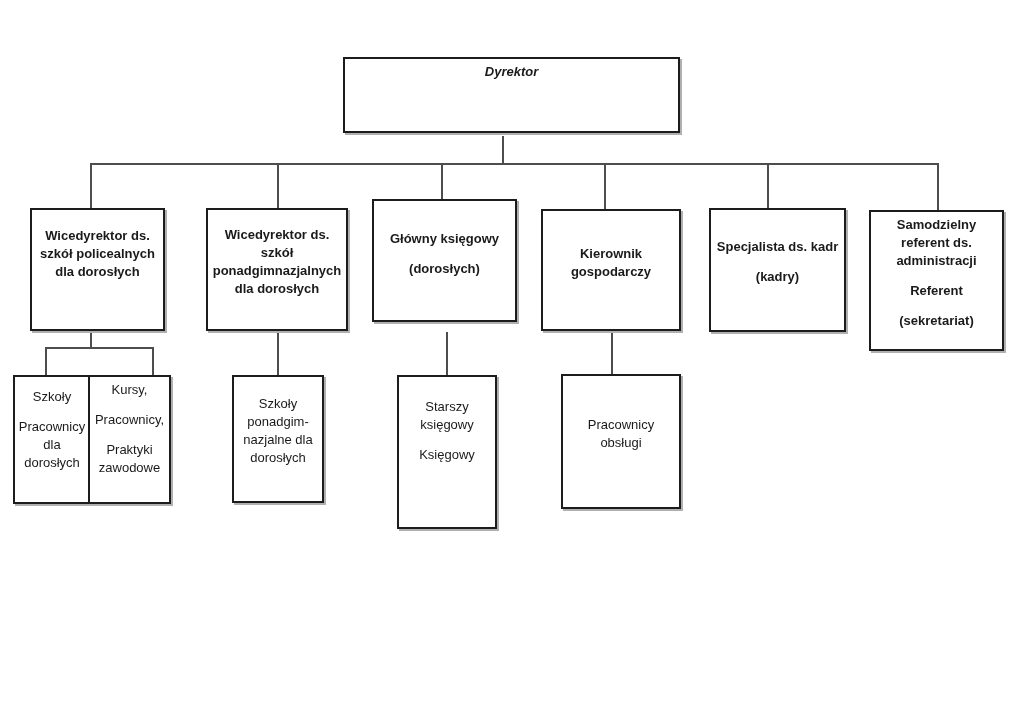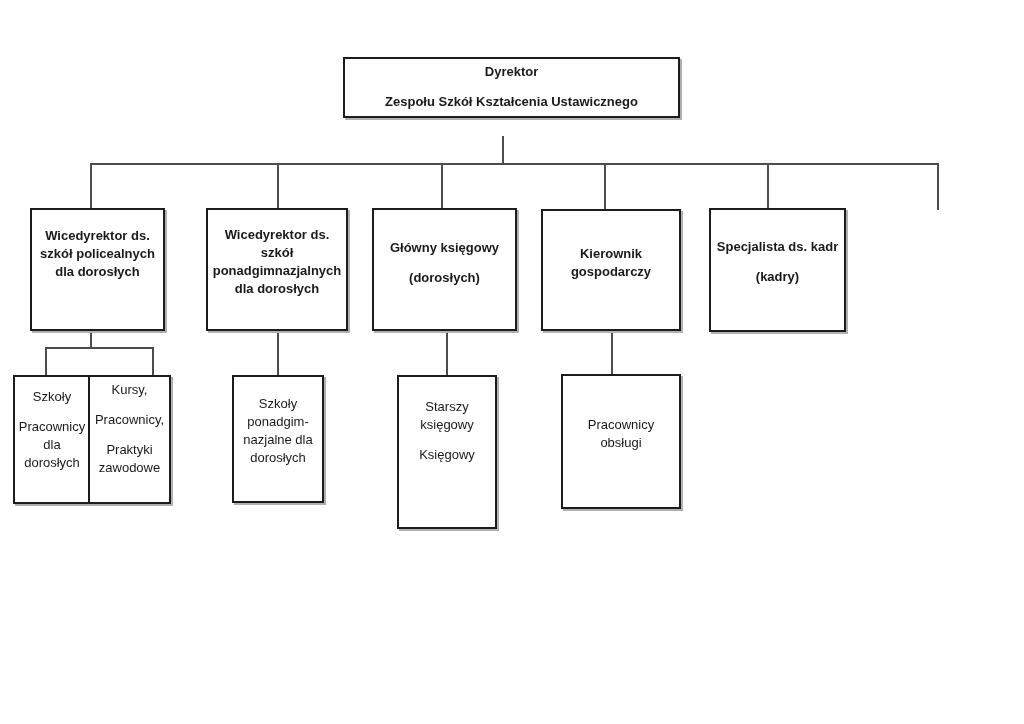--- a/index.html
+++ b/index.html
@@ -28,24 +28,24 @@
   }
   .box p:last-child { margin-bottom: 0; }
   .lvl1, .lvl2 { font-weight: bold; }
   .lvl3 { font-weight: normal; }
 
   .line { position: absolute; background: #4d4d4d; }
   .v { width: 1.5px; }
   .h { height: 1.5px; }
 
   
-  #n-root { left: 343px; top: 57px;  width: 337px; height: 61px;  padding-top: 4px; }
+  #n-root { left: 343px; top: 57px;  width: 337px; height: 76px;  padding-top: 4px; font-style: italic; }
   #n-b1   { left: 30px;  top: 208px; width: 135px; height: 123px; padding-top: 17px; }
   #n-b2   { left: 206px; top: 208px; width: 142px; height: 123px; padding-top: 16px; }
-  #n-b3   { left: 372px; top: 208px; width: 145px; height: 123px; padding-top: 29px; }
+  #n-b3   { left: 372px; top: 199px; width: 145px; height: 123px; padding-top: 29px; }
   #n-b4   { left: 541px; top: 209px; width: 140px; height: 122px; padding-top: 34px; }
   #n-b5   { left: 709px; top: 208px; width: 137px; height: 124px; padding-top: 28px; }
   #n-b6   { left: 869px; top: 210px; width: 135px; height: 141px; padding-top: 4px; }
   #n-a    { left: 13px;  top: 375px; width: 78px;  height: 129px; padding-top: 11px; }
   #n-b    { left: 88px; top: 375px; width: 83px;  height: 129px; padding-top: 4px; }
   #n-c    { left: 232px; top: 375px; width: 92px;  height: 128px; padding-top: 18px; }
   #n-d    { left: 397px; top: 375px; width: 100px; height: 154px; padding-top: 21px; }
   #n-e    { left: 561px; top: 374px; width: 120px; height: 135px; padding-top: 40px; }
 
   
@@ -81,21 +81,20 @@
   <div class="line v" id="l-b1-stem"></div>
   <div class="line h" id="l-b1-h"></div>
   <div class="line v" id="l-b1-dropl"></div>
   <div class="line v" id="l-b1-dropr"></div>
   <div class="line v" id="l-b2-drop"></div>
   <div class="line v" id="l-b3-drop"></div>
   <div class="line v" id="l-b4-drop"></div>
 
   <div class="box lvl1" id="n-root">
     <p>Dyrektor</p>
-    <p>Zespołu Szkół Kształcenia Ustawicznego</p>
   </div>
 
   <div class="box lvl2" id="n-b1">
     <p>Wicedyrektor ds.
 szkół policealnych
 dla dorosłych</p>
   </div>
 
   <div class="box lvl2" id="n-b2">
     <p>Wicedyrektor ds.
@@ -112,20 +111,27 @@
   <div class="box lvl2" id="n-b5">
     <p>Specjalista ds. kadr</p>
     <p>(kadry)</p>
   </div>
 
   <div class="box lvl2" id="n-b4">
     <p>Kierownik
 gospodarczy</p>
   </div>
 
+  <div class="box lvl2" id="n-b6">
+    <p>Samodzielny
+referent ds.
+administracji</p>
+    <p>Referent</p>
+    <p>(sekretariat)</p>
+  </div>
 
   <div class="box lvl3" id="n-a">
     <p>Szkoły</p>
     <p>Pracownicy
 dla
 dorosłych</p>
   </div>
 
   <div class="box lvl3" id="n-b">
     <p>Kursy,</p>

